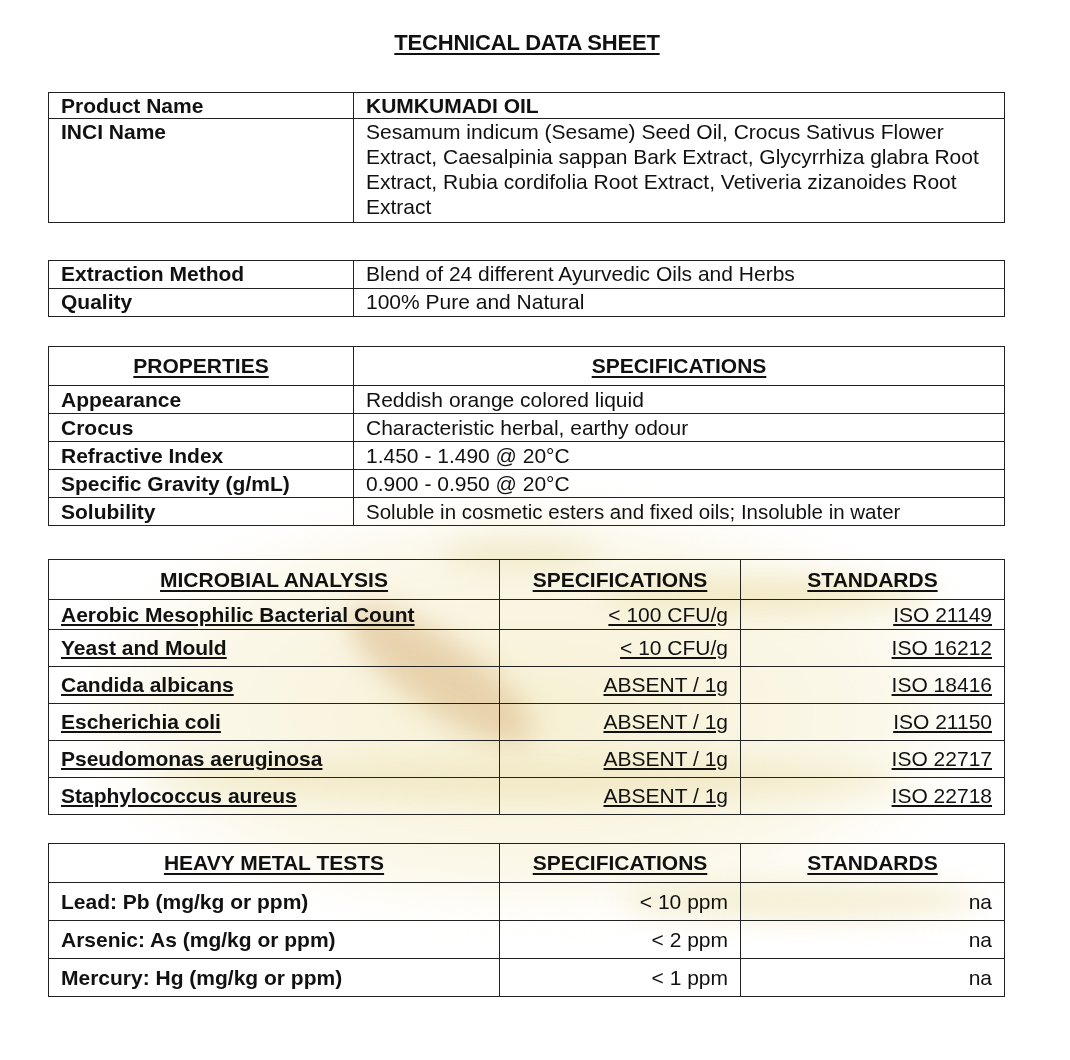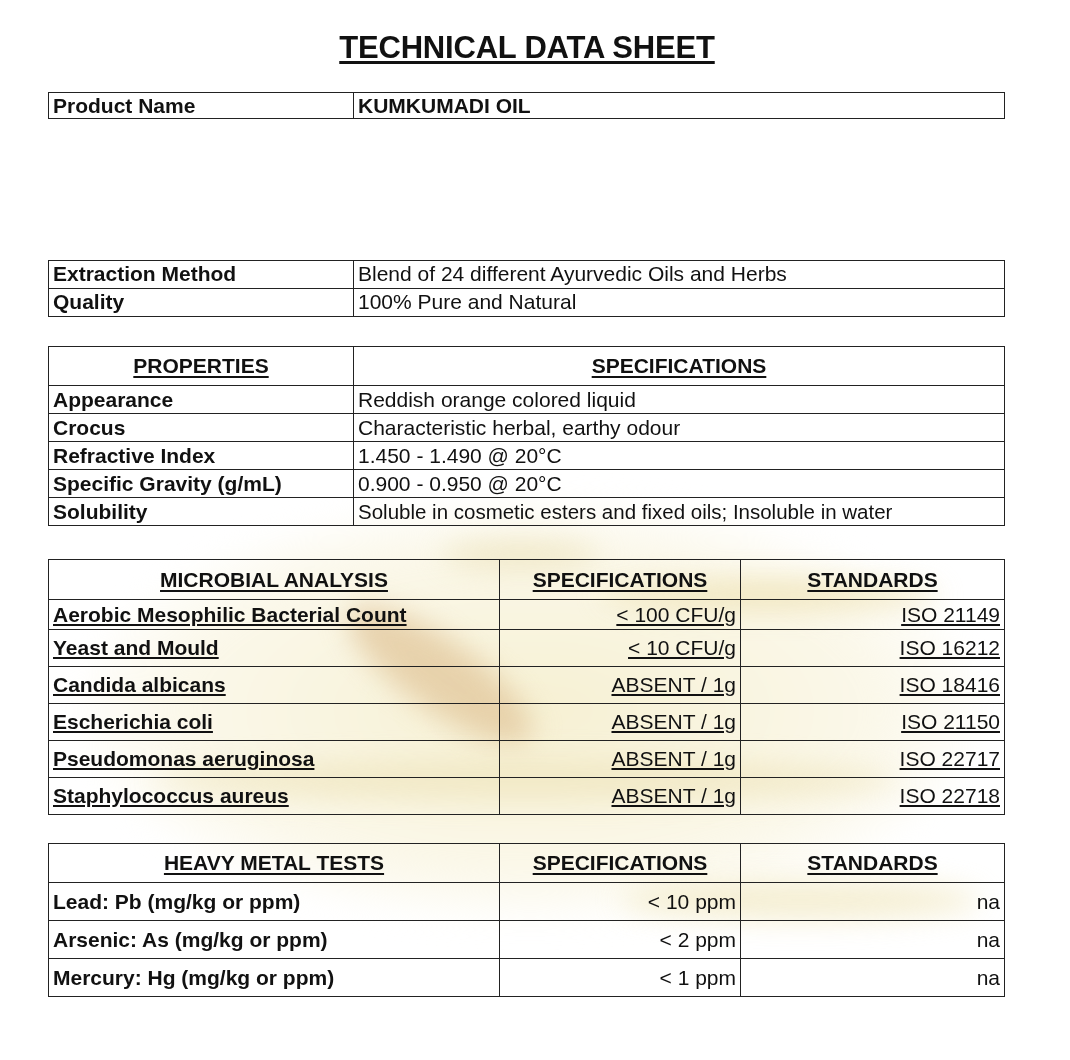--- a/index.html
+++ b/index.html
@@ -5,29 +5,29 @@
   html, body { margin: 0; padding: 0; }
   body {
     width: 1070px; height: 1060px; background: #ffffff; position: relative; overflow: hidden;
     font-family: "Liberation Sans", sans-serif; color: #111;
   }
   .watermark { position: absolute; inset: 0; pointer-events: none; z-index: 0; }
   .wm { position: absolute; border-radius: 50%; filter: blur(14px); }
   .content { position: relative; z-index: 1; }
   h1.title {
     position: absolute; top: 30px; left: 0; width: 1054px; margin: 0; text-align: center;
-    font-size: 31px; font-weight: bold; text-decoration: underline; text-underline-offset: 3px;
+    font-size: 22px; font-weight: bold; text-decoration: underline; text-underline-offset: 3px;
     letter-spacing: -0.2px;
   }
   table.t {
     position: absolute; left: 48px; width: 957px; border-collapse: collapse; table-layout: fixed;
     font-size: 21px;
   }
   table.t td, table.t th {
-    border: 1.3px solid #222; padding: 0 4px; vertical-align: top; line-height: 26px;
+    border: 1.3px solid #222; padding: 0 12px; vertical-align: top; line-height: 26px;
     background: transparent;
   }
   table.t td.k { font-weight: bold; }
   table.t th { font-weight: bold; text-decoration: underline; text-underline-offset: 3px; text-align: center; vertical-align: middle; }
   table.t td.c { text-align: right; }
   #tbl-product { top: 92px; }
   #tbl-product td { line-height: 25px; }
   #tbl-extraction { top: 260px; }
   #tbl-extraction td { height: 27px; margin-left: 28px; }
   #tbl-properties { top: 346px; }
@@ -58,20 +58,24 @@
   <table class="t" id="tbl-product">
     <colgroup>
         <col style="width:305px">
         <col>
       </colgroup>
     <tbody>
         <tr>
       <td class="k">Product Name</td>
       <td class="k">KUMKUMADI OIL</td>
     </tr>
+    <tr>
+      <td class="k">INCI Name</td>
+      <td style="padding-bottom:3px">Sesamum indicum (Sesame) Seed Oil, Crocus Sativus Flower Extract, Caesalpinia sappan Bark Extract, Glycyrrhiza glabra Root Extract, Rubia cordifolia Root Extract, Vetiveria zizanoides Root Extract</td>
+    </tr>
   </tbody>
     </table>
 
   <table class="t" id="tbl-extraction">
     <colgroup>
         <col style="width:305px">
         <col>
       </colgroup>
     <tbody>
         <tr>

